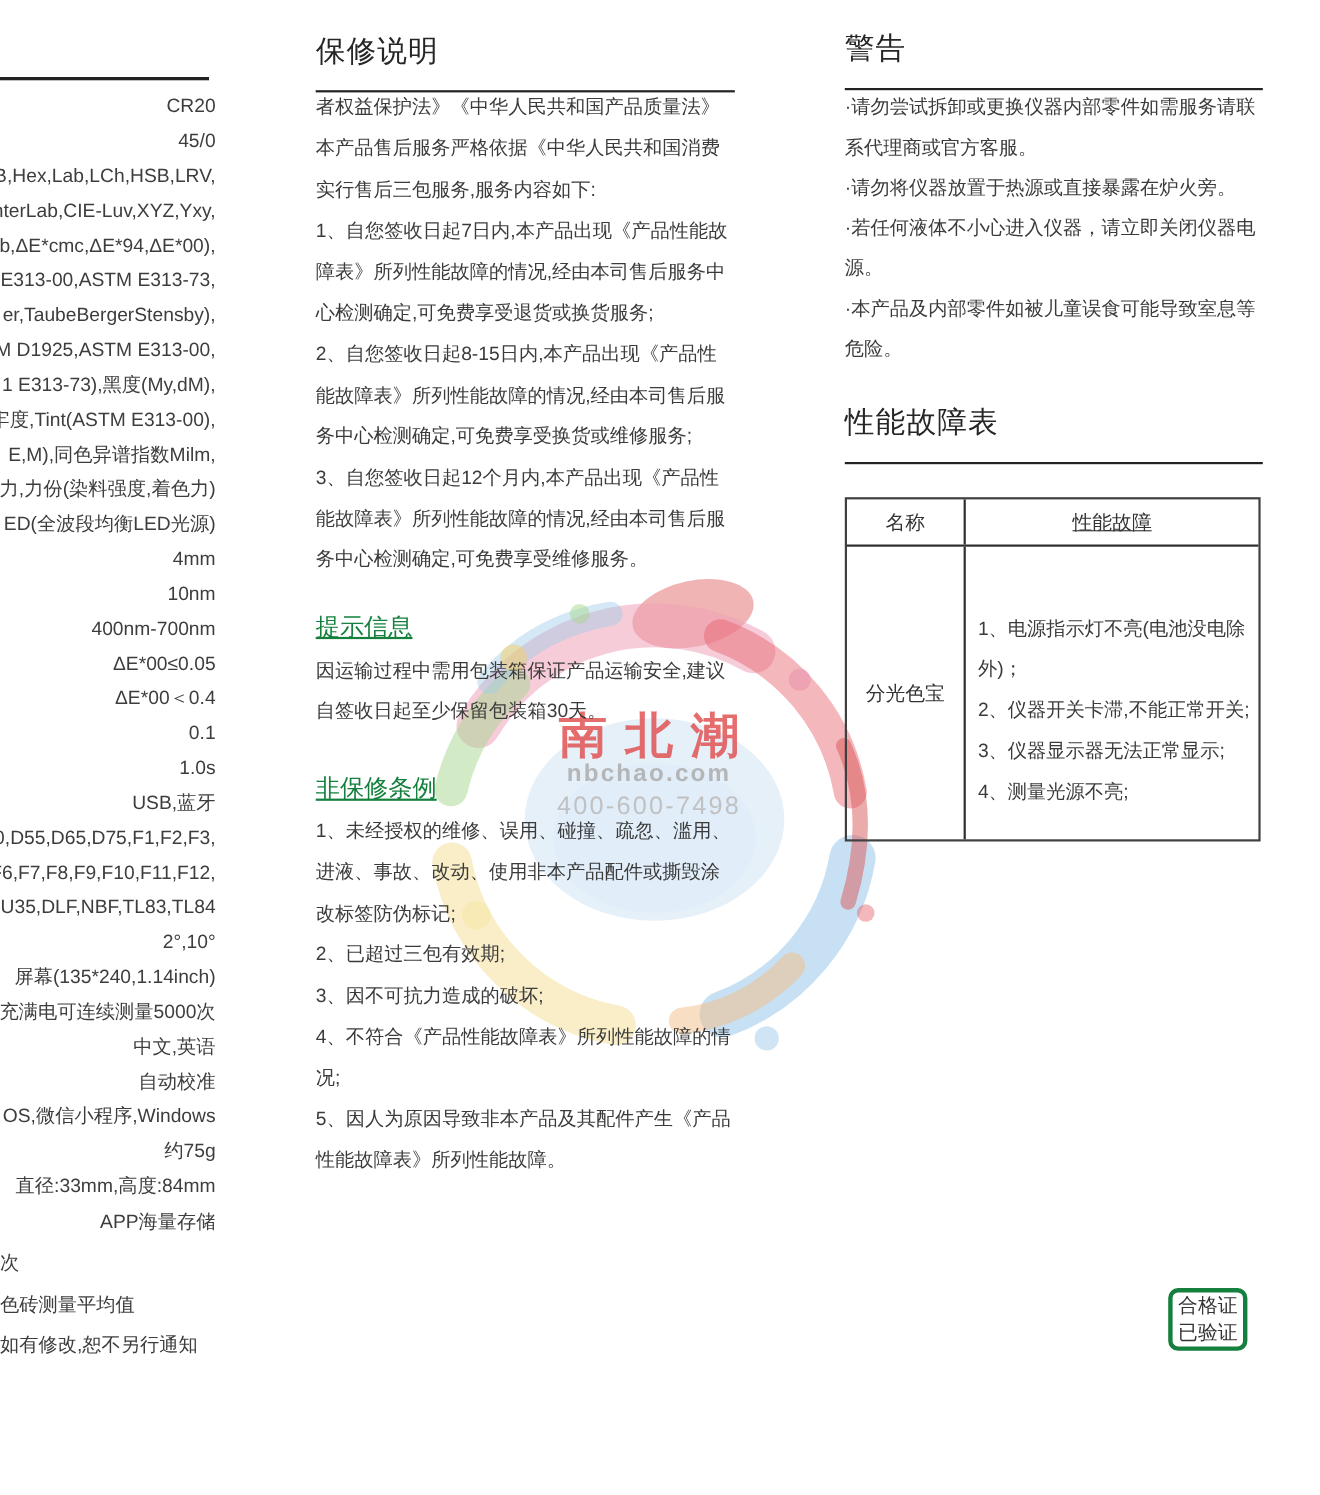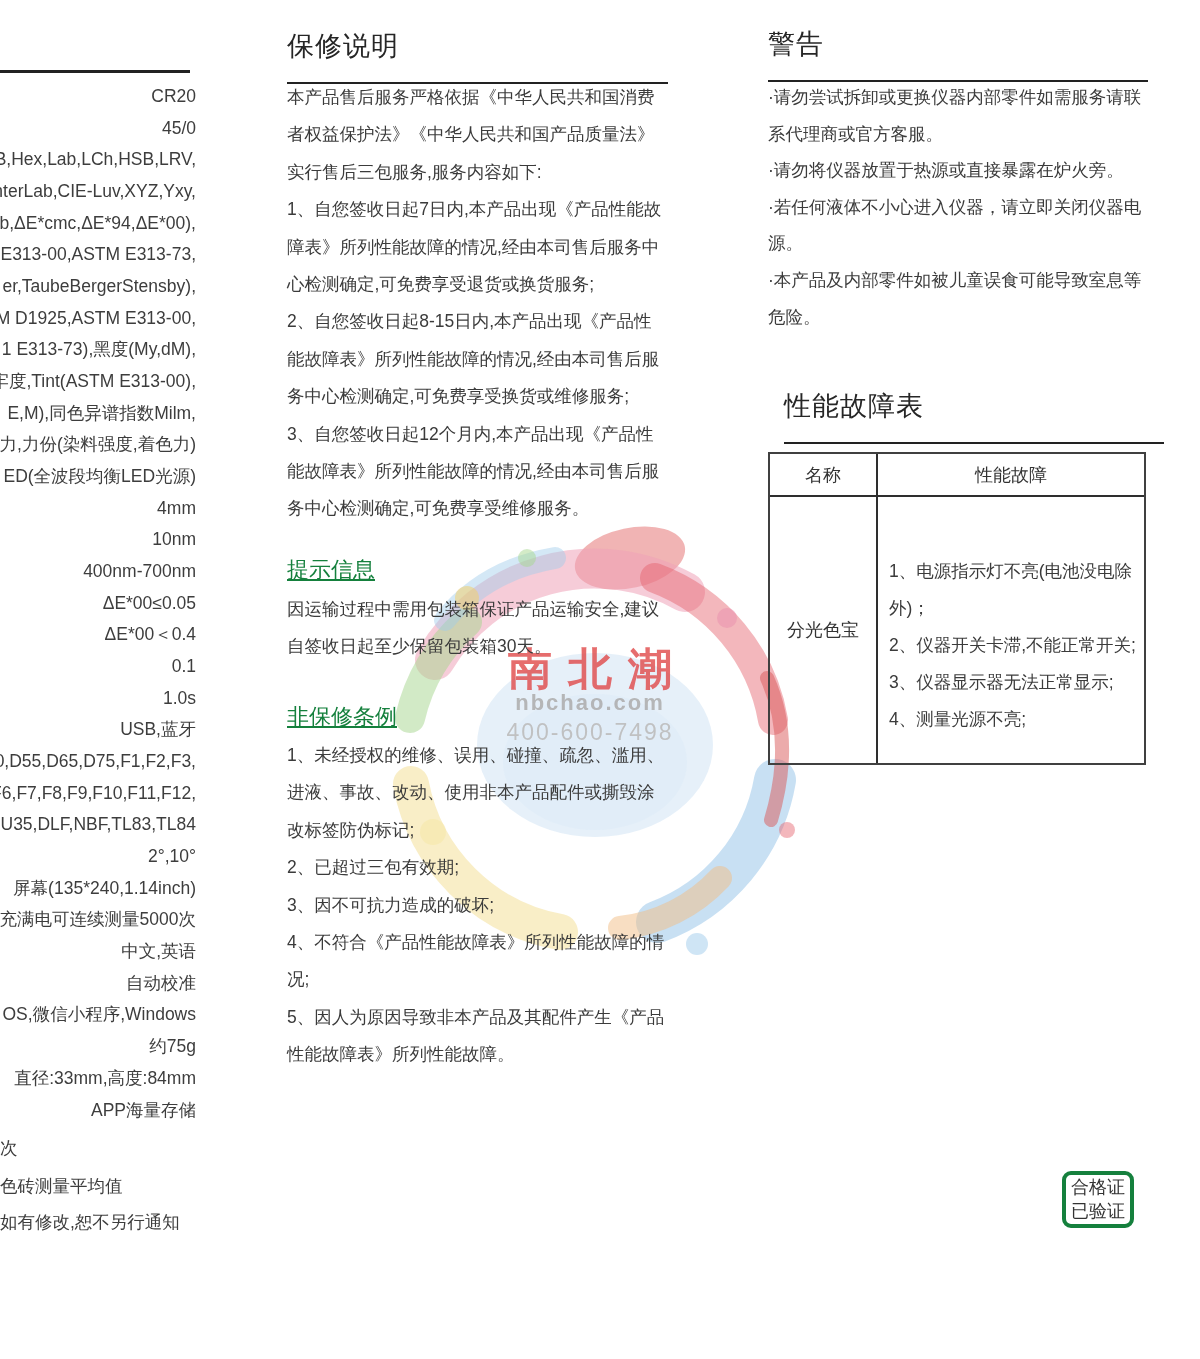--- a/index.html
+++ b/index.html
@@ -22,21 +22,21 @@
   .left-rule{left:0;top:70px;width:190px;height:2.5px;background:#222;}
   .bottom-ln{font-size:17.5px;line-height:24px;white-space:nowrap;color:#3d3d3d;}
 
   
   .ftable{left:768px;top:452px;width:378px;height:313px;border:2px solid #404040;box-sizing:border-box;background:transparent;}
   .ftable .hrow{display:flex;height:43px;border-bottom:2px solid #2e2e2e;box-sizing:border-box;}
   .ftable .brow{display:flex;height:266px;}
   .ftable .c1{width:108px;border-right:2px solid #2e2e2e;box-sizing:border-box;
               display:flex;align-items:center;justify-content:center;font-size:18px;color:#333;}
   .ftable .c2{flex:1;box-sizing:border-box;font-size:18px;color:#333;}
-  .ftable .hrow .c2{display:flex;align-items:center;justify-content:center;}
+  .ftable .hrow .c2{display:flex;align-items:center;justify-content:center;text-decoration:underline;}
   .fault-lines{padding:56px 0 0 11px;}
   .fault-lines > div{line-height:37px;font-size:17.5px;white-space:nowrap;color:#3b3b3b;}
 
   
   .stamp{left:1062px;top:1171px;width:72px;height:57px;border:4px solid #15803d;border-radius:9px;
          box-sizing:border-box;display:flex;flex-direction:column;align-items:center;justify-content:center;}
   .stamp div{font-size:18px;line-height:23.5px;color:#333;white-space:nowrap;}
 
   
   .wm-brand{left:380px;top:640px;width:420px;text-align:center;font-size:44px;font-weight:bold;
@@ -113,22 +113,22 @@
       <div>直径:33mm,高度:84mm</div>
       <div>APP海量存储</div>
     </div>
   <div class="abs bottom-ln" style="left:0;top:1136px;">次</div>
   <div class="abs bottom-ln" style="left:0;top:1174px;">色砖测量平均值</div>
   <div class="abs bottom-ln" style="left:0;top:1210px;">如有修改,恕不另行通知</div>
 
   <div class="abs ttl" style="left:287px;top:30px;width:381px;">保修说明</div>
   <div class="abs body-lines" style="left:287px;top:79px;width:381px;">
 
-  <div>本产品售后服务严格依据《中华人民共和国消费</div>
-      <div>者权益保护法》《中华人民共和国产品质量法》</div>
+  <div>者权益保护法》《中华人民共和国产品质量法》</div>
+      <div>本产品售后服务严格依据《中华人民共和国消费</div>
       <div>实行售后三包服务,服务内容如下:</div>
       <div>1、自您签收日起7日内,本产品出现《产品性能故</div>
       <div>障表》所列性能故障的情况,经由本司售后服务中</div>
       <div>心检测确定,可免费享受退货或换货服务;</div>
       <div>2、自您签收日起8-15日内,本产品出现《产品性</div>
       <div>能故障表》所列性能故障的情况,经由本司售后服</div>
       <div>务中心检测确定,可免费享受换货或维修服务;</div>
       <div>3、自您签收日起12个月内,本产品出现《产品性</div>
       <div>能故障表》所列性能故障的情况,经由本司售后服</div>
       <div>务中心检测确定,可免费享受维修服务。</div>
@@ -160,21 +160,21 @@
 
   <div>·请勿尝试拆卸或更换仪器内部零件如需服务请联</div>
       <div>系代理商或官方客服。</div>
       <div>·请勿将仪器放置于热源或直接暴露在炉火旁。</div>
       <div>·若任何液体不小心进入仪器，请立即关闭仪器电</div>
       <div>源。</div>
       <div>·本产品及内部零件如被儿童误食可能导致室息等</div>
       <div>危险。</div>
     </div>
 
-  <div class="abs ttl" style="left:768px;top:390px;width:380px;margin-left:16px;">性能故障表</div>
+  <div class="abs ttl" style="left:768px;top:368px;width:380px;">性能故障表</div>
   <div class="abs ftable">
     <div class="hrow">
       <div class="c1">名称</div>
       <div class="c2">性能故障</div>
     </div>
     <div class="brow">
       <div class="c1">分光色宝</div>
       <div class="c2">
         <div class="fault-lines">
 

